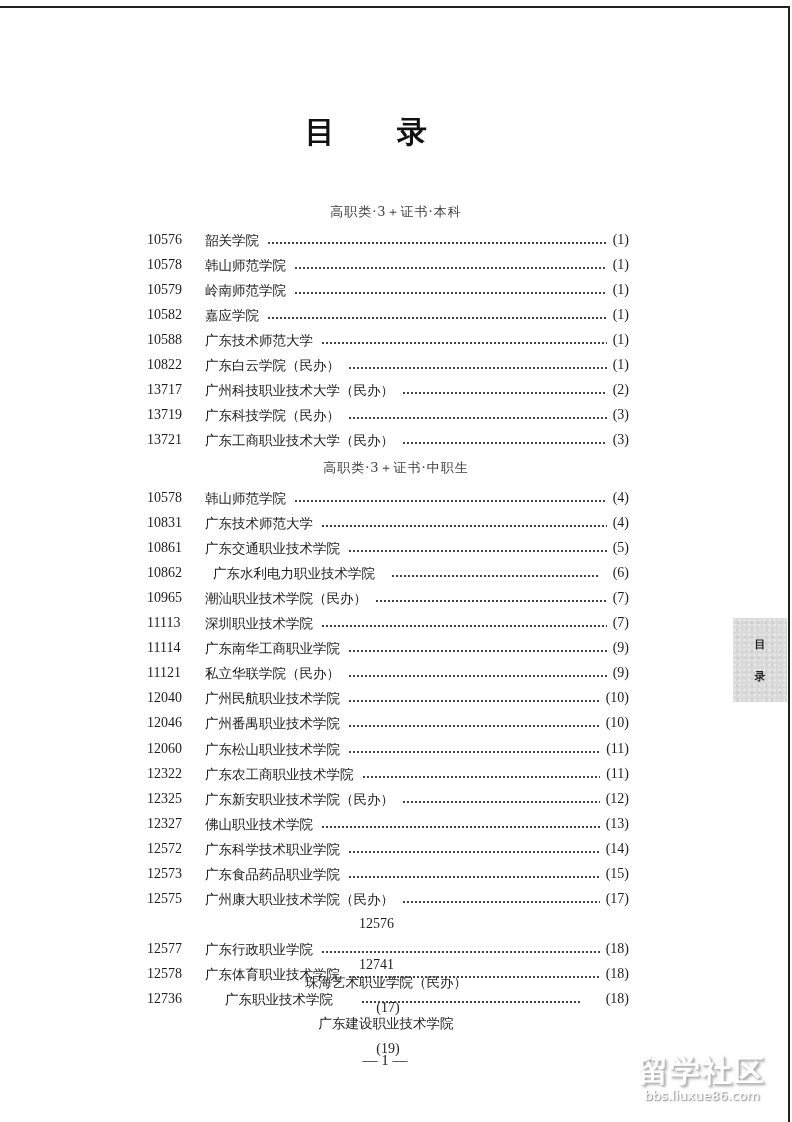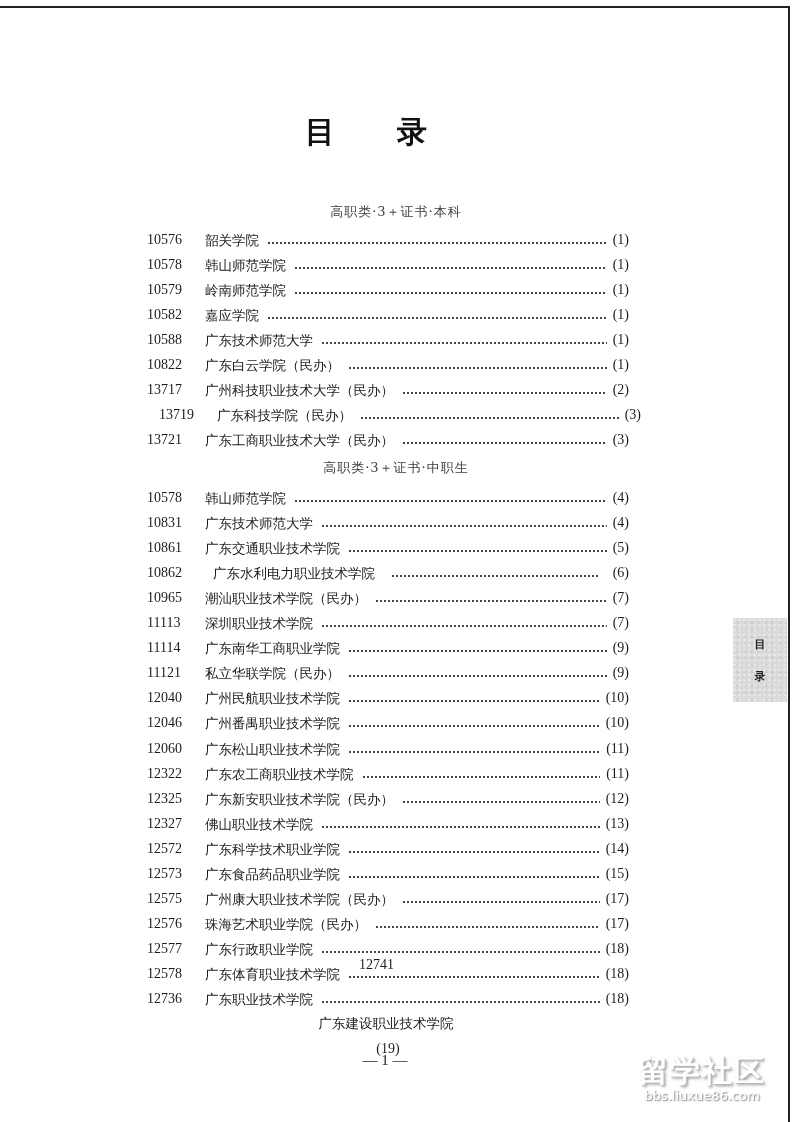--- a/index.html
+++ b/index.html
@@ -119,21 +119,21 @@
       <span class="toc-name">广东白云学院（民办）</span>
       <span class="toc-dots"></span>
       <span class="toc-page">(1)</span>
     </div>
     <div class="toc-row" style="top: 380.3px;">
       <span class="toc-code">13717</span>
       <span class="toc-name">广州科技职业技术大学（民办）</span>
       <span class="toc-dots"></span>
       <span class="toc-page">(2)</span>
     </div>
-    <div class="toc-row" style="top: 405.35px; margin-left: 12px;">
+    <div class="toc-row" style="top: 405.35px;">
       <span class="toc-code">13719</span>
       <span class="toc-name">广东科技学院（民办）</span>
       <span class="toc-dots"></span>
       <span class="toc-page">(3)</span>
     </div>
     <div class="toc-row" style="top: 430.4px;">
       <span class="toc-code">13721</span>
       <span class="toc-name">广东工商职业技术大学（民办）</span>
       <span class="toc-dots"></span>
       <span class="toc-page">(3)</span>
@@ -234,39 +234,39 @@
       <span class="toc-name">广东食品药品职业学院</span>
       <span class="toc-dots"></span>
       <span class="toc-page">(15)</span>
     </div>
     <div class="toc-row" style="top: 888.8px;">
       <span class="toc-code">12575</span>
       <span class="toc-name">广州康大职业技术学院（民办）</span>
       <span class="toc-dots"></span>
       <span class="toc-page">(17)</span>
     </div>
-    <div class="toc-row" style="top: 913.85px;">
+    <div class="toc-row" style="top: 913.85px; flex-direction: column;">
       <span class="toc-code">12576</span>
       <span class="toc-name">珠海艺术职业学院（民办）</span>
       <span class="toc-dots"></span>
       <span class="toc-page">(17)</span>
     </div>
     <div class="toc-row" style="top: 938.9px;">
       <span class="toc-code">12577</span>
       <span class="toc-name">广东行政职业学院</span>
       <span class="toc-dots"></span>
       <span class="toc-page">(18)</span>
     </div>
     <div class="toc-row" style="top: 963.95px;">
       <span class="toc-code">12578</span>
       <span class="toc-name">广东体育职业技术学院</span>
       <span class="toc-dots"></span>
       <span class="toc-page">(18)</span>
     </div>
-    <div class="toc-row" style="top: 989px;">
+    <div class="toc-row" style="top: 989px; gap: 20px;">
       <span class="toc-code">12736</span>
       <span class="toc-name">广东职业技术学院</span>
       <span class="toc-dots"></span>
       <span class="toc-page">(18)</span>
     </div>
     <div class="toc-row" style="top: 955px; flex-direction: column;">
       <span class="toc-code">12741</span>
       <span class="toc-name">广东建设职业技术学院</span>
       <span class="toc-dots"></span>
       <span class="toc-page">(19)</span>

